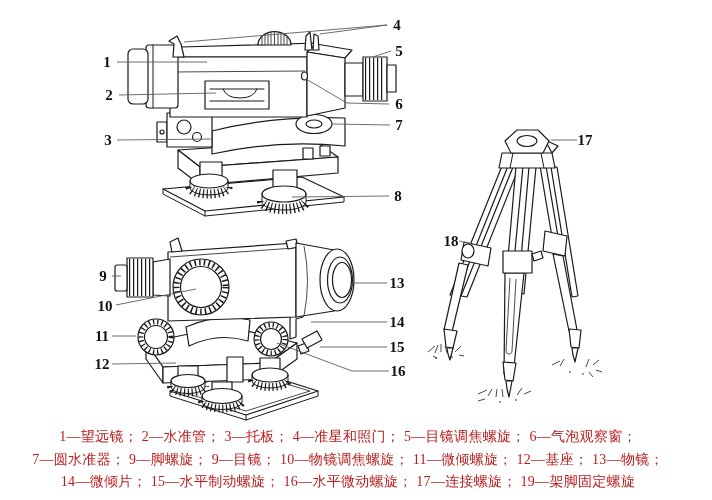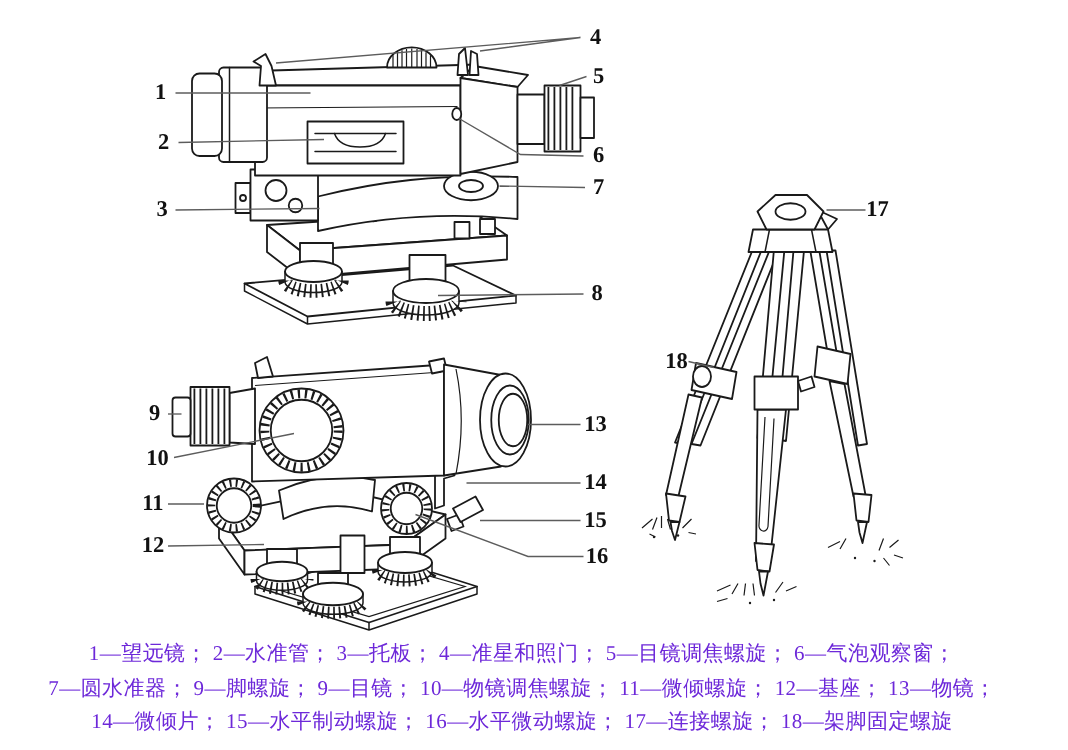--- a/index.html
+++ b/index.html
@@ -8,21 +8,21 @@
   svg.fig{position:absolute;left:0;top:0;}
   
   .s{fill:#fff;stroke:#1a1a1a;stroke-width:1.2;stroke-linejoin:round;stroke-linecap:round;}
   .ln{fill:none;stroke:#1a1a1a;stroke-width:1;stroke-linejoin:round;stroke-linecap:round;}
   .thin{fill:none;stroke:#1a1a1a;stroke-width:.8;}
   .kn{fill:none;stroke:#1a1a1a;}
   .fw{fill:#fff;stroke:none;}
   .leader{fill:none;stroke:#5c5c5c;stroke-width:.9;}
   .callout-num{font-family:"Liberation Serif","DejaVu Serif",serif;font-size:15px;font-weight:600;
                fill:#111;text-anchor:middle;dominant-baseline:central;}
-  .legend{position:absolute;left:0;right:16px;top:426px;text-align:center;color:#6d28d9;
+  .legend{position:absolute;left:0;right:16px;top:426px;text-align:center;color:#b91c1c;
           font-size:14px;line-height:22.5px;letter-spacing:.3px;}
   .legend-line{white-space:nowrap;}
 </style>
 </head>
 <body>
 
 <div class="page">
 
 <svg class="fig" width="712" height="500" viewBox="0 0 712 500">
 
@@ -308,16 +308,16 @@
         <text x="397" y="347" class="callout-num">15</text>
         <text x="398" y="371" class="callout-num">16</text>
         <text x="585" y="140" class="callout-num">17</text>
         <text x="451" y="241" class="callout-num">18</text>
       </g>
 </svg>
 
 <div class="legend" id="legend">
       <div class="legend-line">1—望远镜； 2—水准管； 3—托板； 4—准星和照门； 5—目镜调焦螺旋； 6—气泡观察窗；</div>
       <div class="legend-line">7—圆水准器； 9—脚螺旋； 9—目镜； 10—物镜调焦螺旋； 11—微倾螺旋； 12—基座； 13—物镜；</div>
-      <div class="legend-line">14—微倾片； 15—水平制动螺旋； 16—水平微动螺旋； 17—连接螺旋； 18—架脚固定螺旋</div>
+      <div class="legend-line">14—微倾片； 15—水平制动螺旋； 16—水平微动螺旋； 17—连接螺旋； 19—架脚固定螺旋</div>
     </div>
 
 </div>
 
 </body></html>

